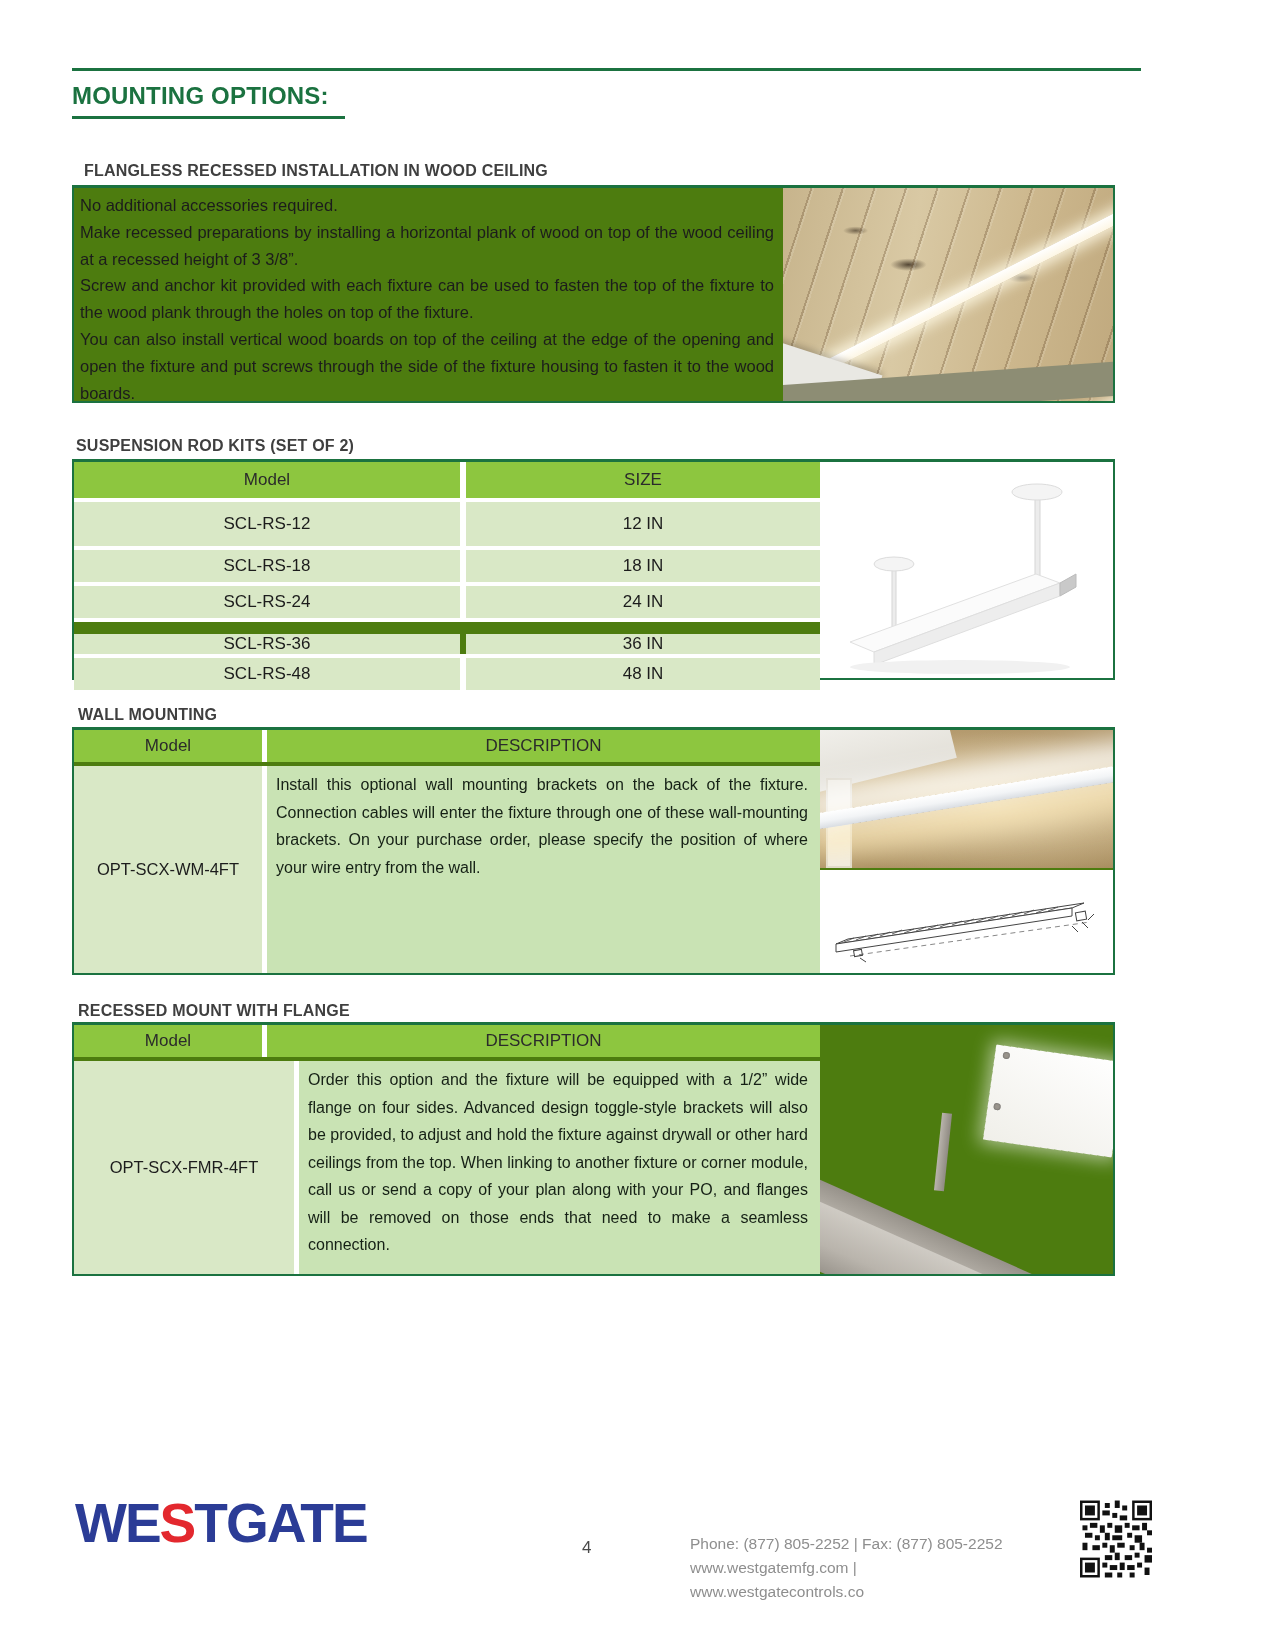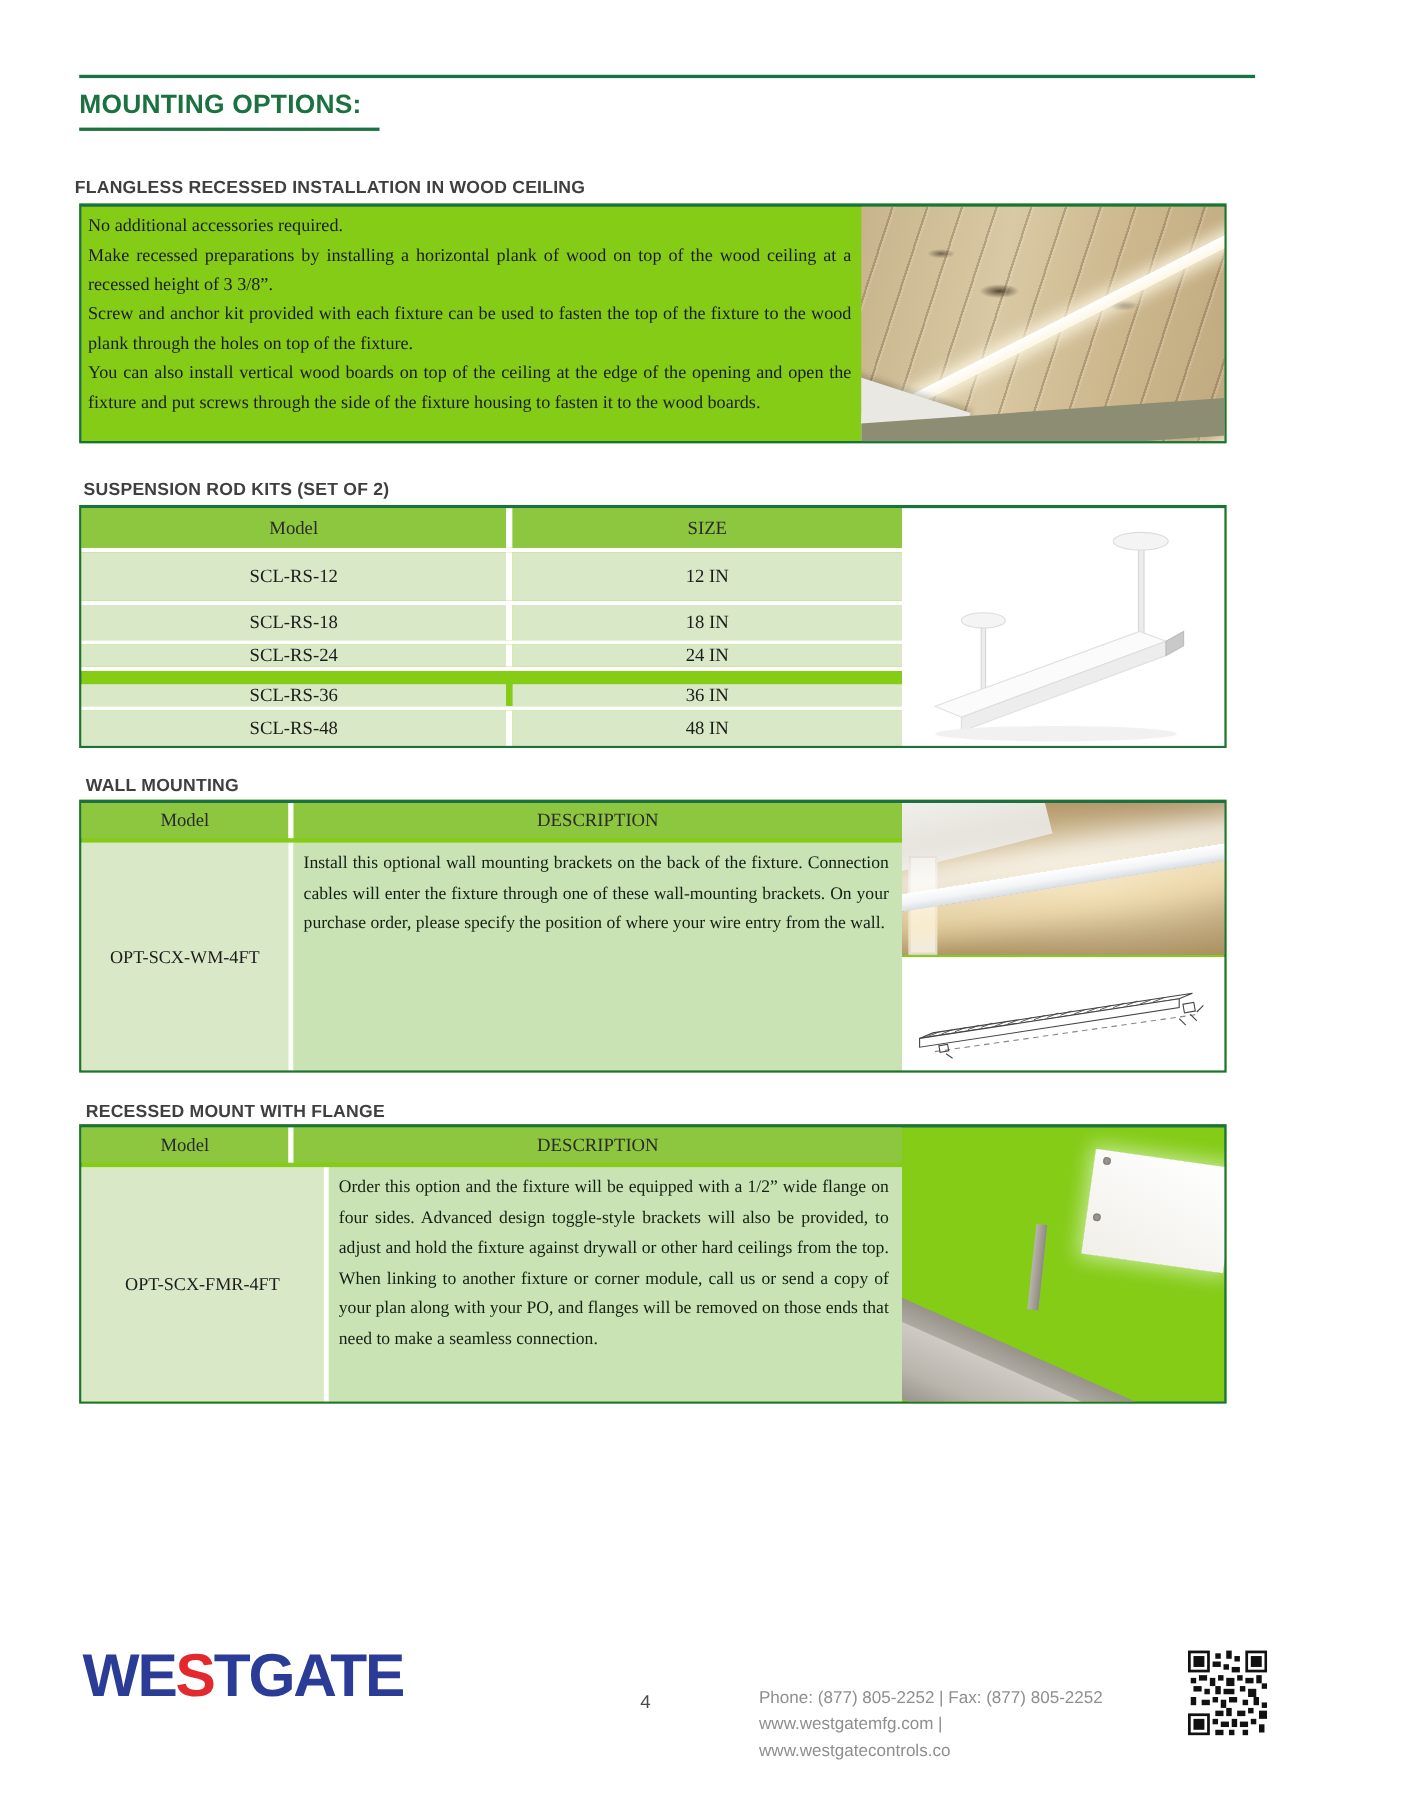--- a/index.html
+++ b/index.html
@@ -17,21 +17,21 @@
     left:72px; top:82px; font-size:24px; font-weight:bold; color:#1B7240;
     letter-spacing:0.2px;
   }
   .main-title-underline { left:72px; top:116px; width:273px; height:3px; background:#1B7240; }
   .section-heading {
     font-size:16px; font-weight:bold; color:#3F3F3F; letter-spacing:0.2px;
   }
 
   
   .green-box {
-    border:2px solid #1B7240; border-top-width:3px; background:#84cc16;font-family:Liberation Serif, serif;
+    border:2px solid #1B7240; border-top-width:3px; background:#4d7c0f;
   }
 
   
   .flangless-text {
     left:6px; top:4px; width:694px; color:#1c1c1c;
     font-size:16.5px; line-height:26.8px; text-align:justify;
   }
 
   
   .tbl-header-cell {
@@ -131,21 +131,21 @@
 </style>
 </head>
 <body>
 
 <div class="page">
 
   <div class="abs top-rule"></div>
   <div class="abs main-title">MOUNTING OPTIONS:</div>
   <div class="abs main-title-underline"></div>
 
-  <div class="abs section-heading" style="left:68px; top:162px;">FLANGLESS RECESSED INSTALLATION IN WOOD CEILING</div>
+  <div class="abs section-heading" style="left:84px; top:162px;">FLANGLESS RECESSED INSTALLATION IN WOOD CEILING</div>
 
   <div class="abs green-box" style="left:72px; top:185px; width:1043px; height:218px;">
     <div class="abs flangless-text">
       <p>No additional accessories required.</p>
       <p>Make recessed preparations by installing a horizontal plank of wood on top of the wood ceiling at a recessed height of 3 3/8”.</p>
       <p>Screw and anchor kit provided with each fixture can be used to fasten the top of the fixture to the wood plank through the holes on top of the fixture.</p>
       <p>You can also install vertical wood boards on top of the ceiling at the edge of the opening and open the fixture and put screws through the side of the fixture housing to fasten it to the wood boards.</p>
     </div>
 
     <div class="abs img-frame wood-photo" style="right:0; top:0; bottom:0; width:330px;">
@@ -172,21 +172,21 @@
         <div style="width:6px; background:#fff;"></div>
         <div class="tbl-cell-light" style="flex:1;">12 IN</div>
       </div>
       <div class="row-gap"></div>
       <div style="display:flex; height:32px;">
         <div class="tbl-cell-light" style="width:386px;">SCL-RS-18</div>
         <div style="width:6px; background:#fff;"></div>
         <div class="tbl-cell-light" style="flex:1;">18 IN</div>
       </div>
       <div class="row-gap"></div>
-      <div style="display:flex; height:20px;">
+      <div style="display:flex; height:32px;">
         <div class="tbl-cell-light" style="width:386px;">SCL-RS-24</div>
         <div style="width:6px; background:#fff;"></div>
         <div class="tbl-cell-light" style="flex:1;">24 IN</div>
       </div>
       <div class="row-gap"></div>
       <div style="display:flex; height:32px;align-items:flex-end;">
         <div class="tbl-cell-light" style="width:386px;">SCL-RS-36</div>
         <div style="width:6px; background:#fff;"></div>
         <div class="tbl-cell-light" style="flex:1;">36 IN</div>
       </div>

